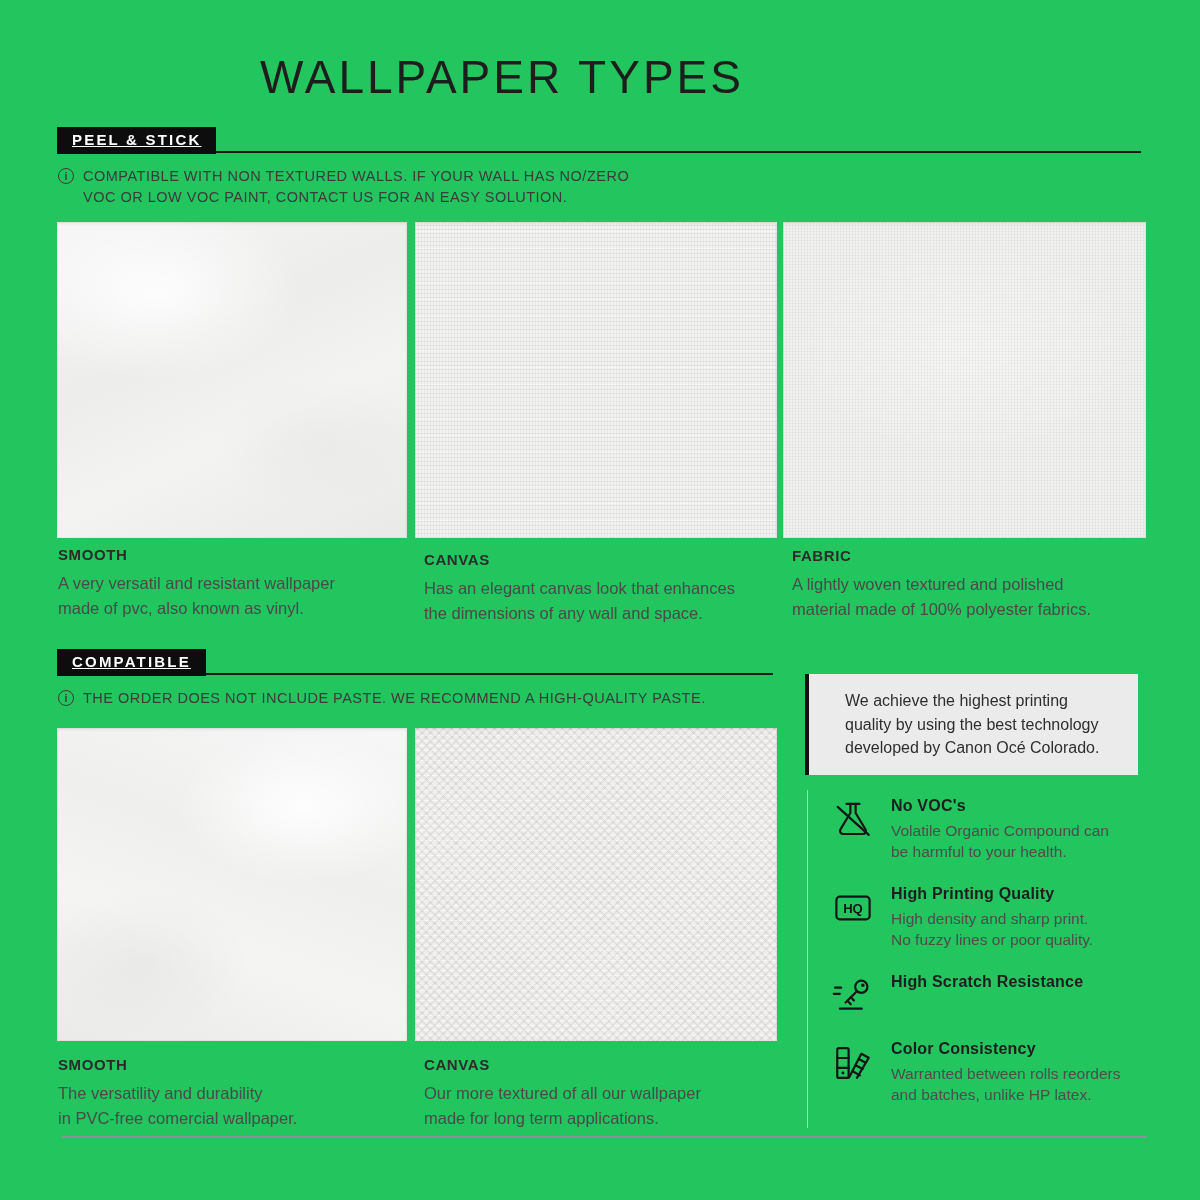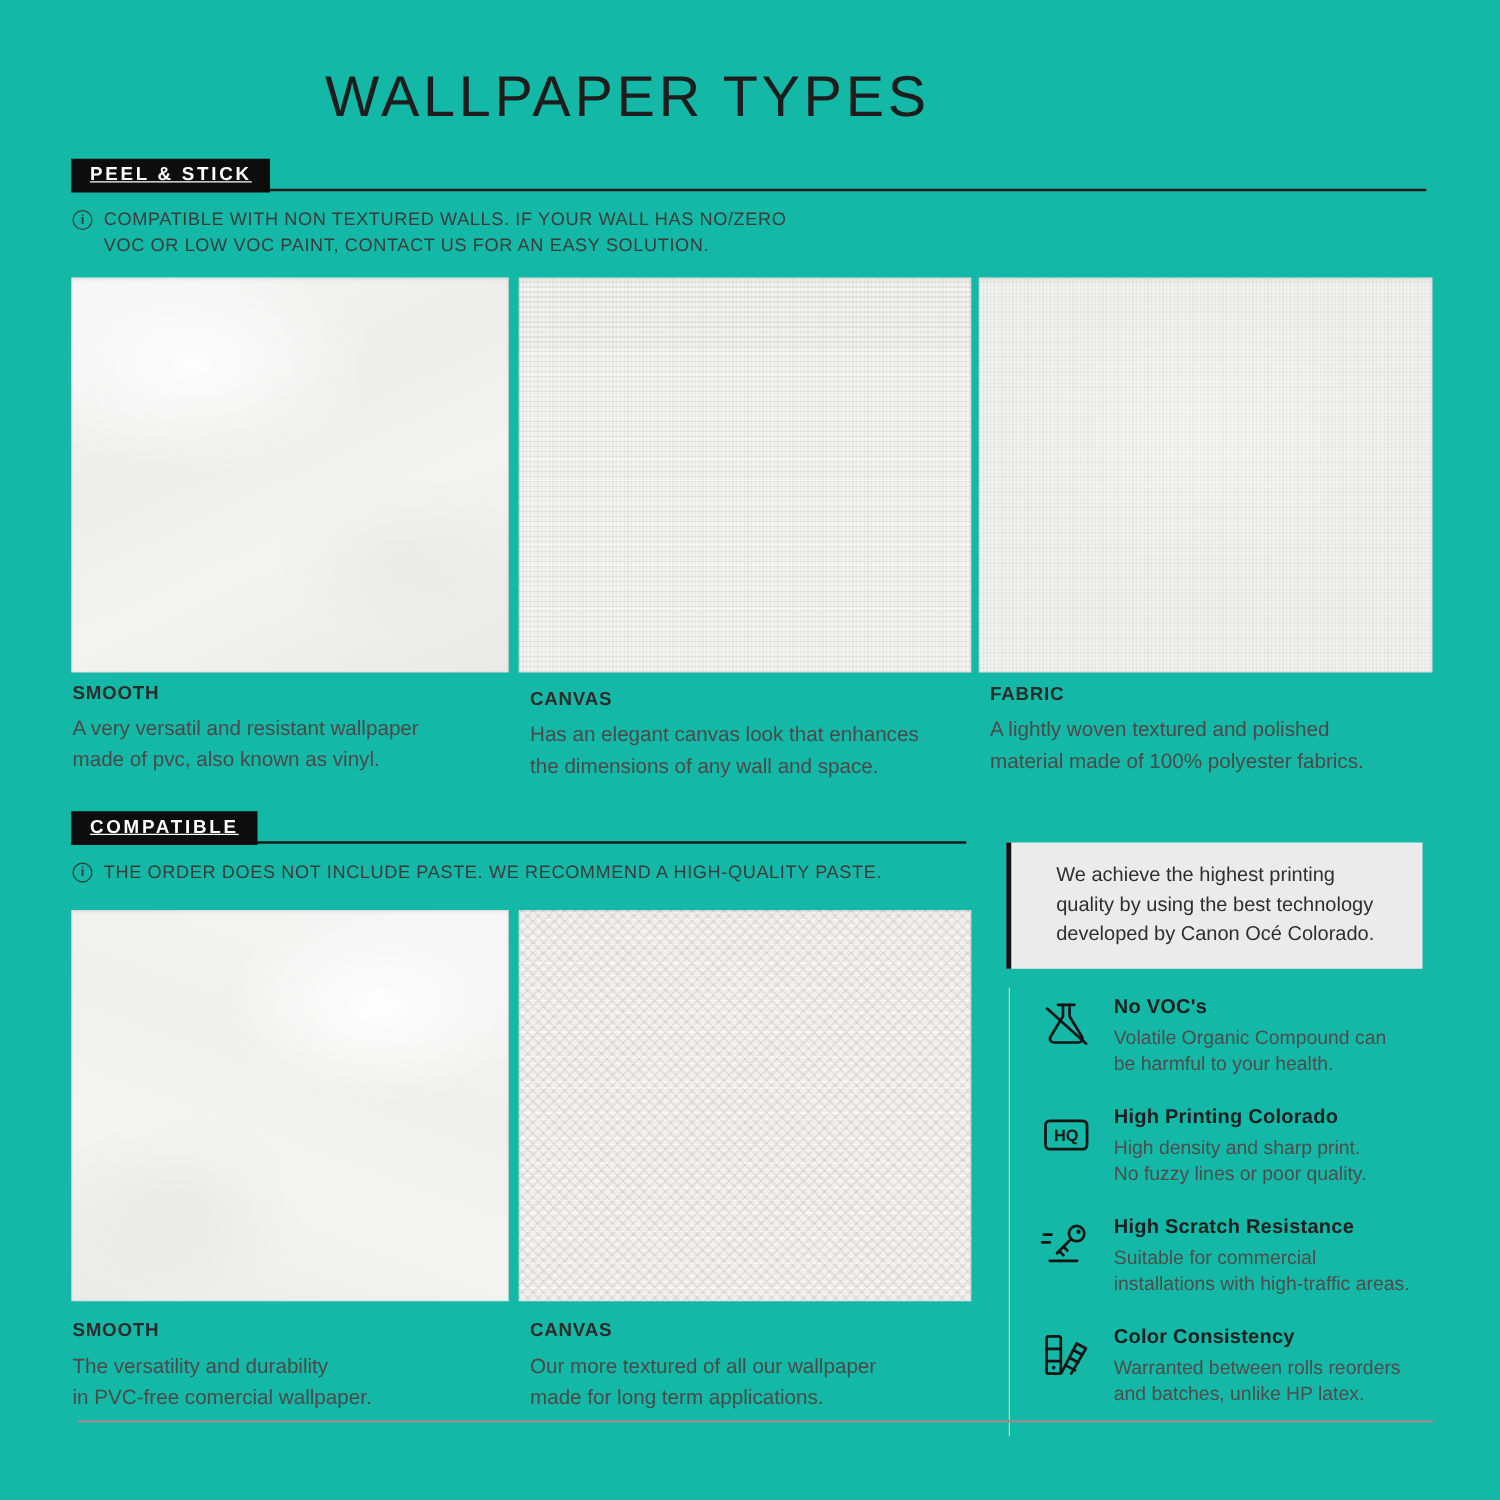--- a/index.html
+++ b/index.html
@@ -1,18 +1,18 @@
 <!DOCTYPE html>
 <html><head>
 <meta charset="utf-8">
 <style>
   * { margin:0; padding:0; box-sizing:border-box; }
   html,body { background:#ffffff; }
   #page {
-    position:relative; width:1200px; height:1200px; background:#14b8a6;
+    position:relative; width:1200px; height:1200px; background:#22c55e;
     font-family:"Liberation Sans", sans-serif; color:#2b2b2b; overflow:hidden;
   }
   .title {
     position:absolute; top:50px; left:2px; width:1000px; text-align:center;
     font-size:46px; font-weight:400; letter-spacing:3px; color:#1d1d1d; white-space:nowrap;
   }
   .sec-label {
     position:absolute; background:#0d0d0d; color:#ffffff; font-size:15px; font-weight:700;
     letter-spacing:2.2px; padding:4px 15px 6px 15px; z-index:2; white-space:nowrap;text-decoration:underline;
   }
@@ -164,39 +164,37 @@
 be harmful to your health.</div>
       </div>
     </div>
 
     <div class="feature">
       <svg class="f-icon" viewBox="0 0 48 48">
         <rect class="ln" x="5" y="11" width="38" height="26" rx="4"></rect>
         <text class="badge-txt" x="24" y="29.5" text-anchor="middle">HQ</text>
       </svg>
       <div>
-        <div class="f-title">High Printing Colorado</div>
+        <div class="f-title">High Printing Quality</div>
         <div class="f-desc">High density and sharp print.
 No fuzzy lines or poor quality.</div>
       </div>
     </div>
 
     <div class="feature">
       <svg class="f-icon" viewBox="0 0 48 48">
         <circle class="ln" cx="33.5" cy="13.5" r="7"></circle>
         <circle class="fl" cx="35.2" cy="11.8" r="2"></circle>
         <path class="ln" d="M28.5 18.5 L15.5 31.5"></path>
         <path class="ln" d="M17.5 29.5 l4 4 M21.5 25.5 l3.5 3.5"></path>
         <path class="ln" d="M9 38.5 h25"></path>
         <path class="ln" d="M3.5 14.5 h7 M2 21.5 h7"></path>
       </svg>
       <div>
         <div class="f-title">High Scratch Resistance</div>
-        <div class="f-desc">Suitable for commercial
-installations with high-traffic areas.</div>
       </div>
     </div>
 
     <div class="feature">
       <svg class="f-icon" viewBox="0 0 48 48">
         <rect class="ln" x="6" y="7" width="13" height="34" rx="2"></rect>
         <path class="ln" d="M6 18.3 h13 M6 29.6 h13"></path>
         <circle class="fl" cx="12.5" cy="35.5" r="1.7"></circle>
         <path class="ln" d="M19.5 40.5 L33.5 13.5 l8.5 4.5 L28.5 41"></path>
         <path class="ln" d="M30.5 19.5 l7.5 4 M27 26.5 l8 4.3 M23.5 33.5 l8.5 4.6"></path>

